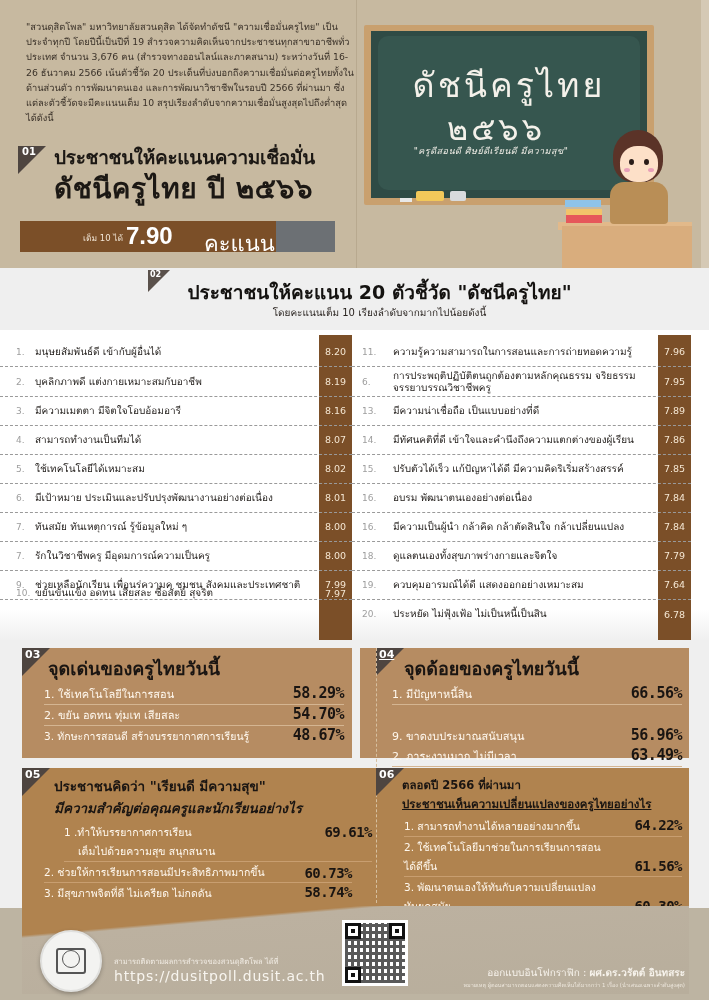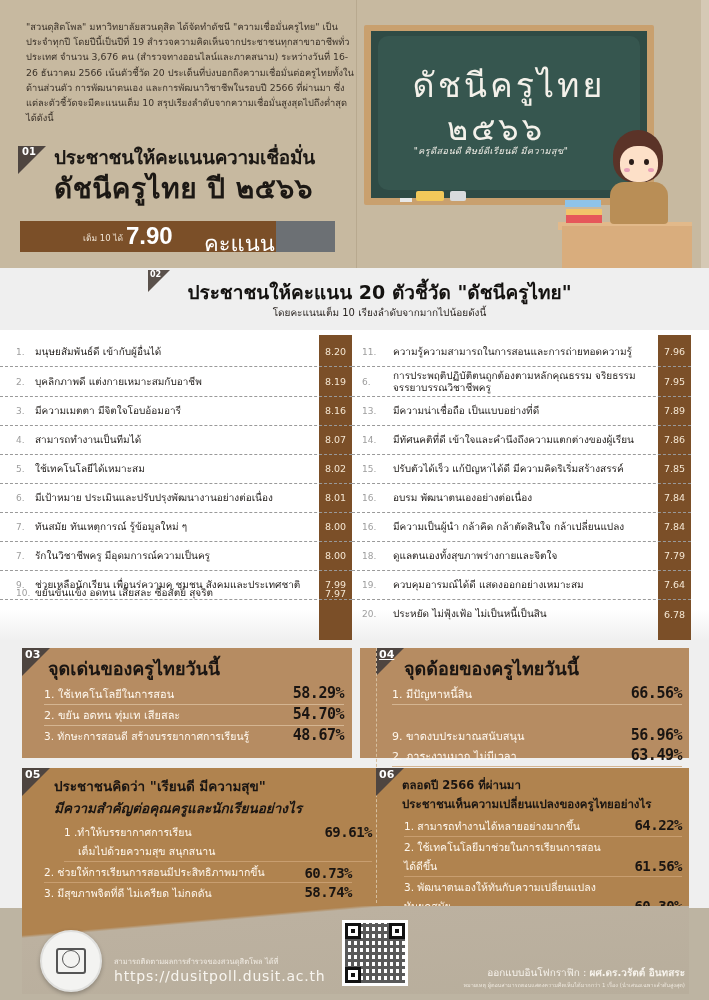--- a/index.html
+++ b/index.html
@@ -78,21 +78,21 @@
   .p-row:last-child { border-bottom: none; }
   .p-row .lbl { font-size: 11px; color: #fff8ee; }
   .p-row .pct { font-size: 15px; font-weight: bold; color: #1a1512; font-family: "DejaVu Sans Mono", monospace; letter-spacing: -0.5px; }
   .dotted-sep { position: absolute; left: 376px; top: 648px; width: 0; height: 255px; border-left: 1px dashed #d6bf9f; }
 
   
   .big-brown { position: absolute; left: 22px; top: 768px; width: 667px; height: 142px; background: #b0834f; }
   .p5-title { position: absolute; left: 54px; top: 778px; font-size: 13.5px; font-weight: bold; color: #1a1512; line-height: 17px; }
   .p5-title2 { position: absolute; left: 54px; top: 797px; font-size: 13.5px; font-weight: bold; color: #1a1512; font-style: italic; }
   .p6-title { position: absolute; left: 402px; top: 778px; font-size: 11.5px; font-weight: bold; color: #1a1512; line-height: 15px; }
-  .p6-title2 { position: absolute; left: 402px; top: 795px; font-size: 11.5px; font-weight: bold; color: #1a1512; }
+  .p6-title2 { position: absolute; left: 402px; top: 795px; font-size: 11.5px; font-weight: bold; color: #1a1512; text-decoration: underline; }
   .lrow { position: absolute; border-bottom: 1px solid #c89e70; }
   .lrow .lbl { position: absolute; left: 0; font-size: 10.5px; color: #fff8ee; line-height: 20px; }
   .lrow .pct { position: absolute; right: 0; font-size: 14px; font-weight: bold; color: #1a1512; font-family: "DejaVu Sans Mono", monospace; letter-spacing: -0.5px; }
 
   
   .footer-band { position: absolute; left: 0; top: 908px; width: 709px; height: 92px; background: #bdb4a2; }
   .footer-band2 { position: absolute; left: 22px; top: 906px; width: 667px; height: 88px; background: linear-gradient(175deg, #b0834f 0%, #b0834f 20%, #bcb1a0 22%, #b8ae9c 100%); }
   .logo { position: absolute; left: 40px; top: 930px; width: 62px; height: 62px; border-radius: 50%; background: #f3f3f1; box-shadow: 0 2px 4px rgba(0,0,0,0.25); border: 2px solid #e0e0de; }
   .logo-inner { position: absolute; left: 14px; top: 16px; width: 30px; height: 26px; border: 2px solid #555; border-radius: 3px; }
   .logo-globe { position: absolute; left: 20px; top: 18px; width: 18px; height: 18px; border: 1.5px solid #555; border-radius: 50%; }

